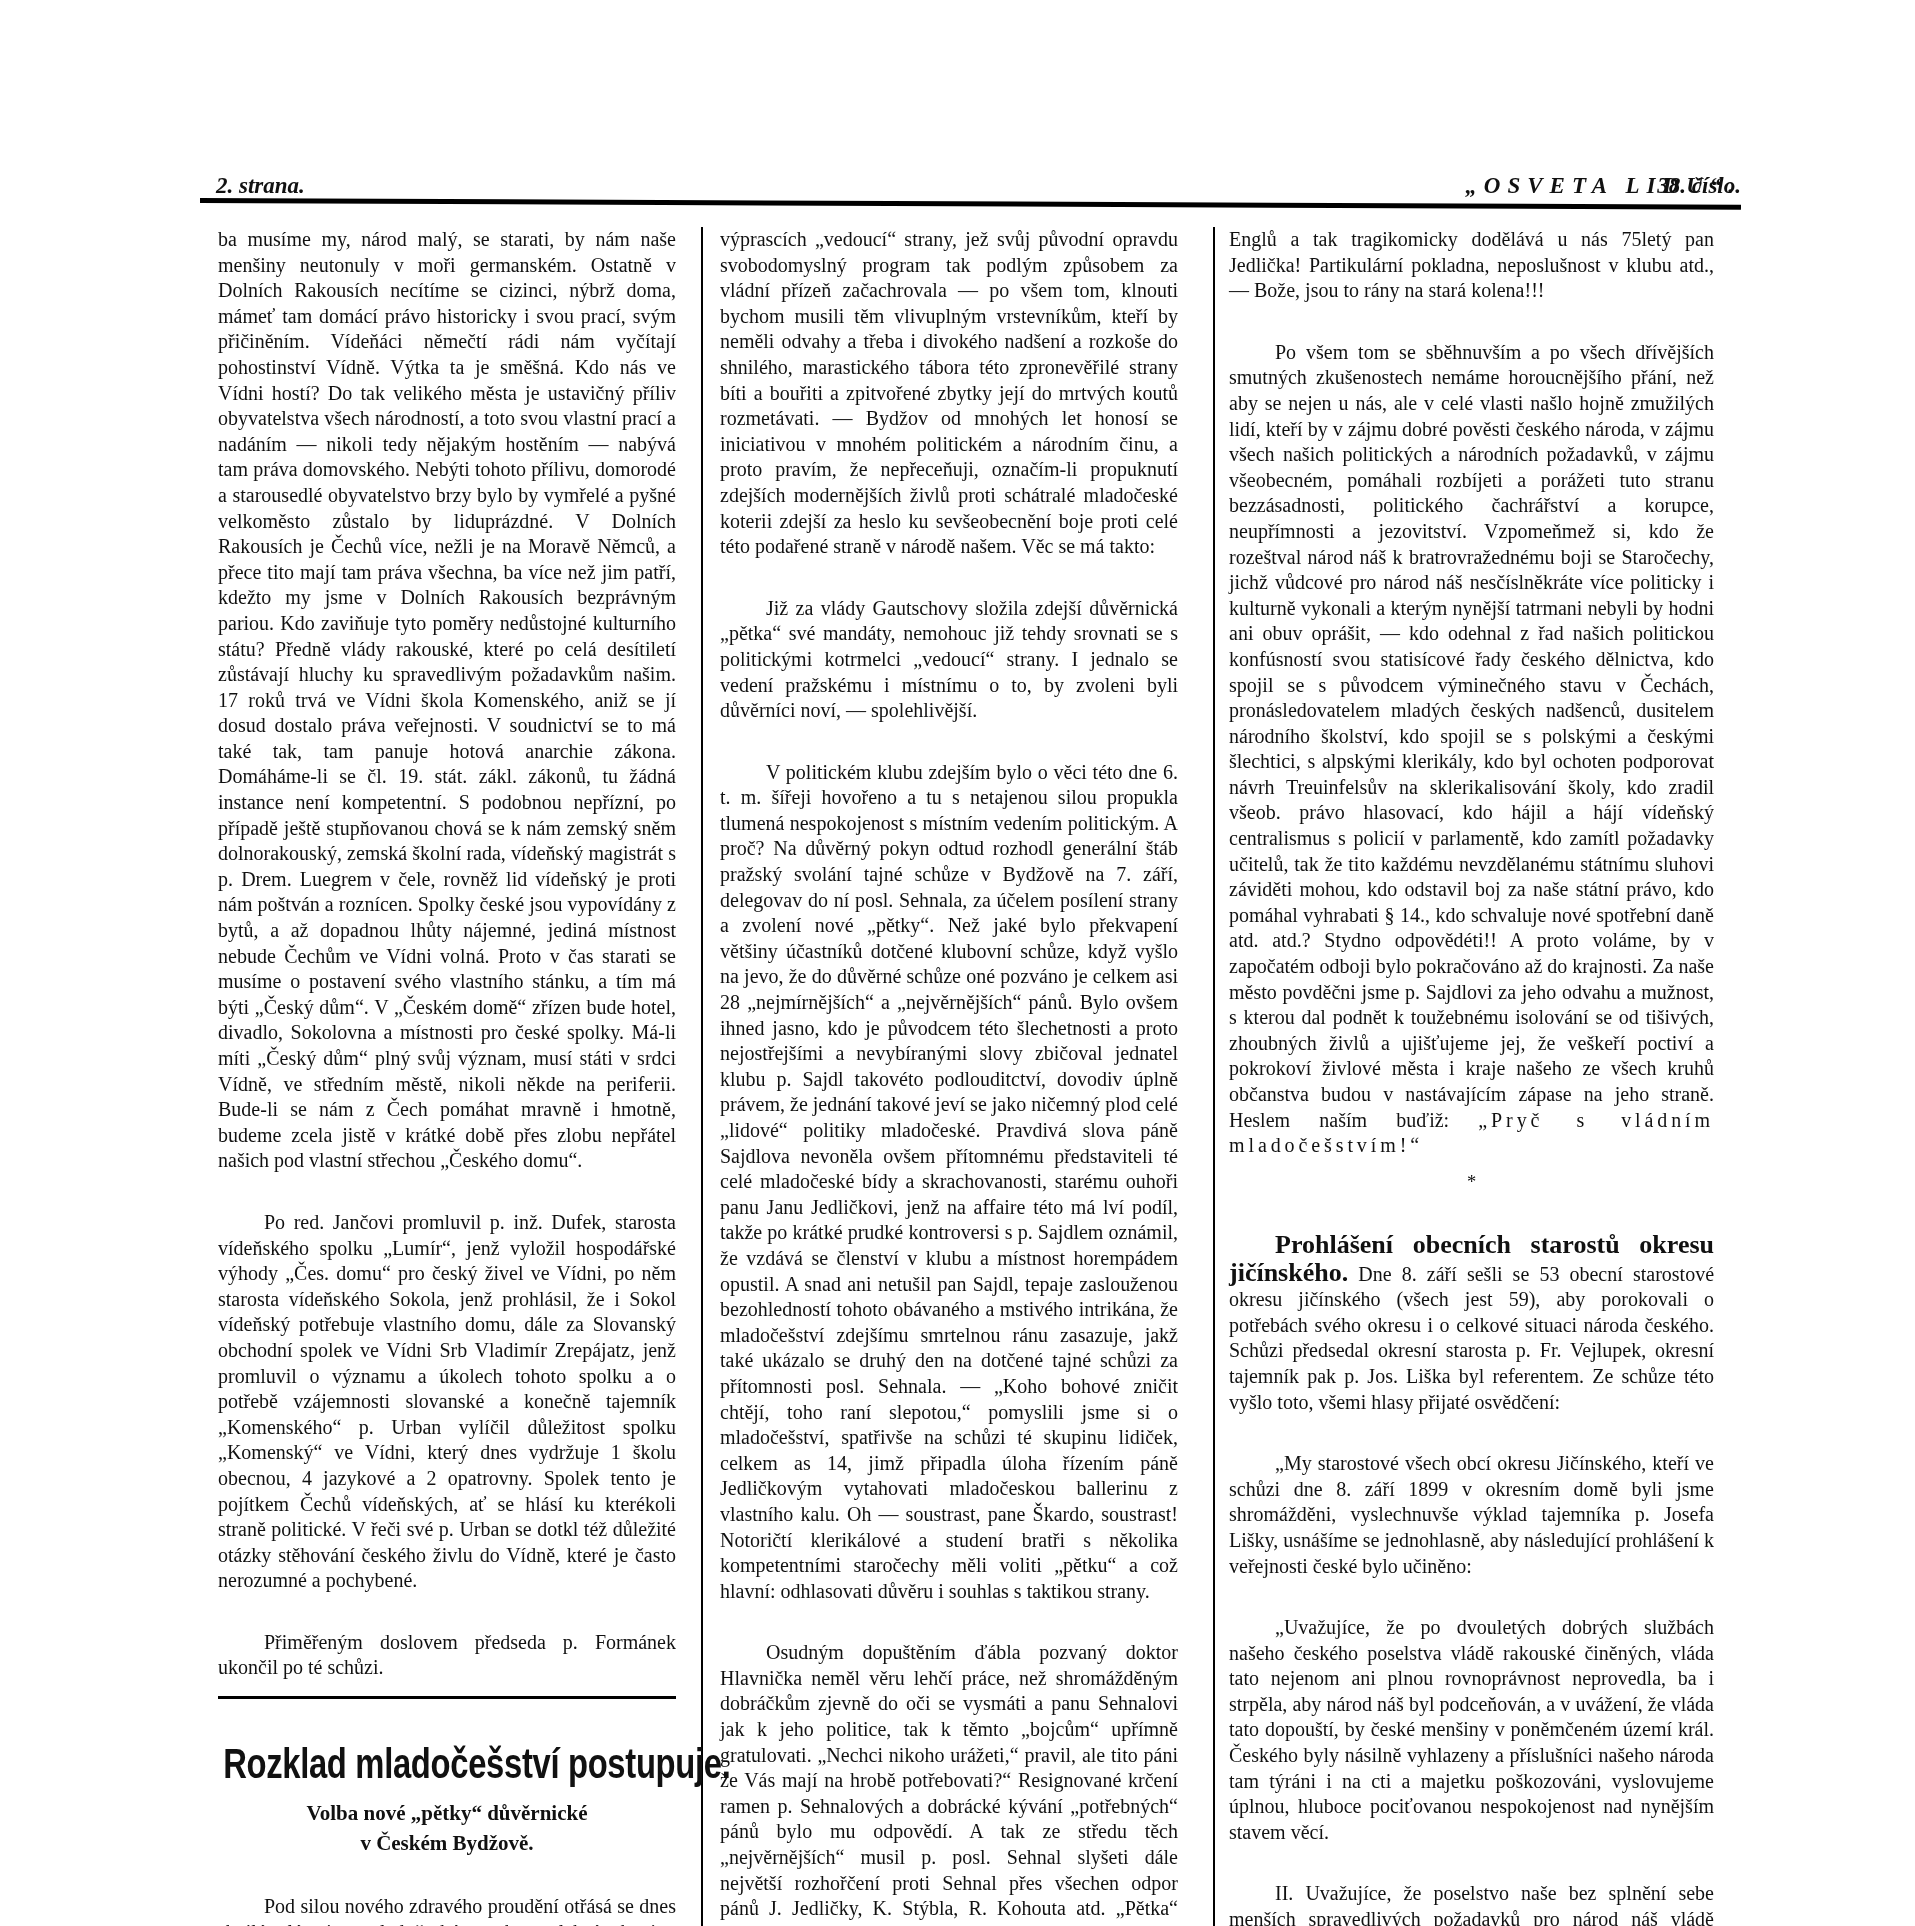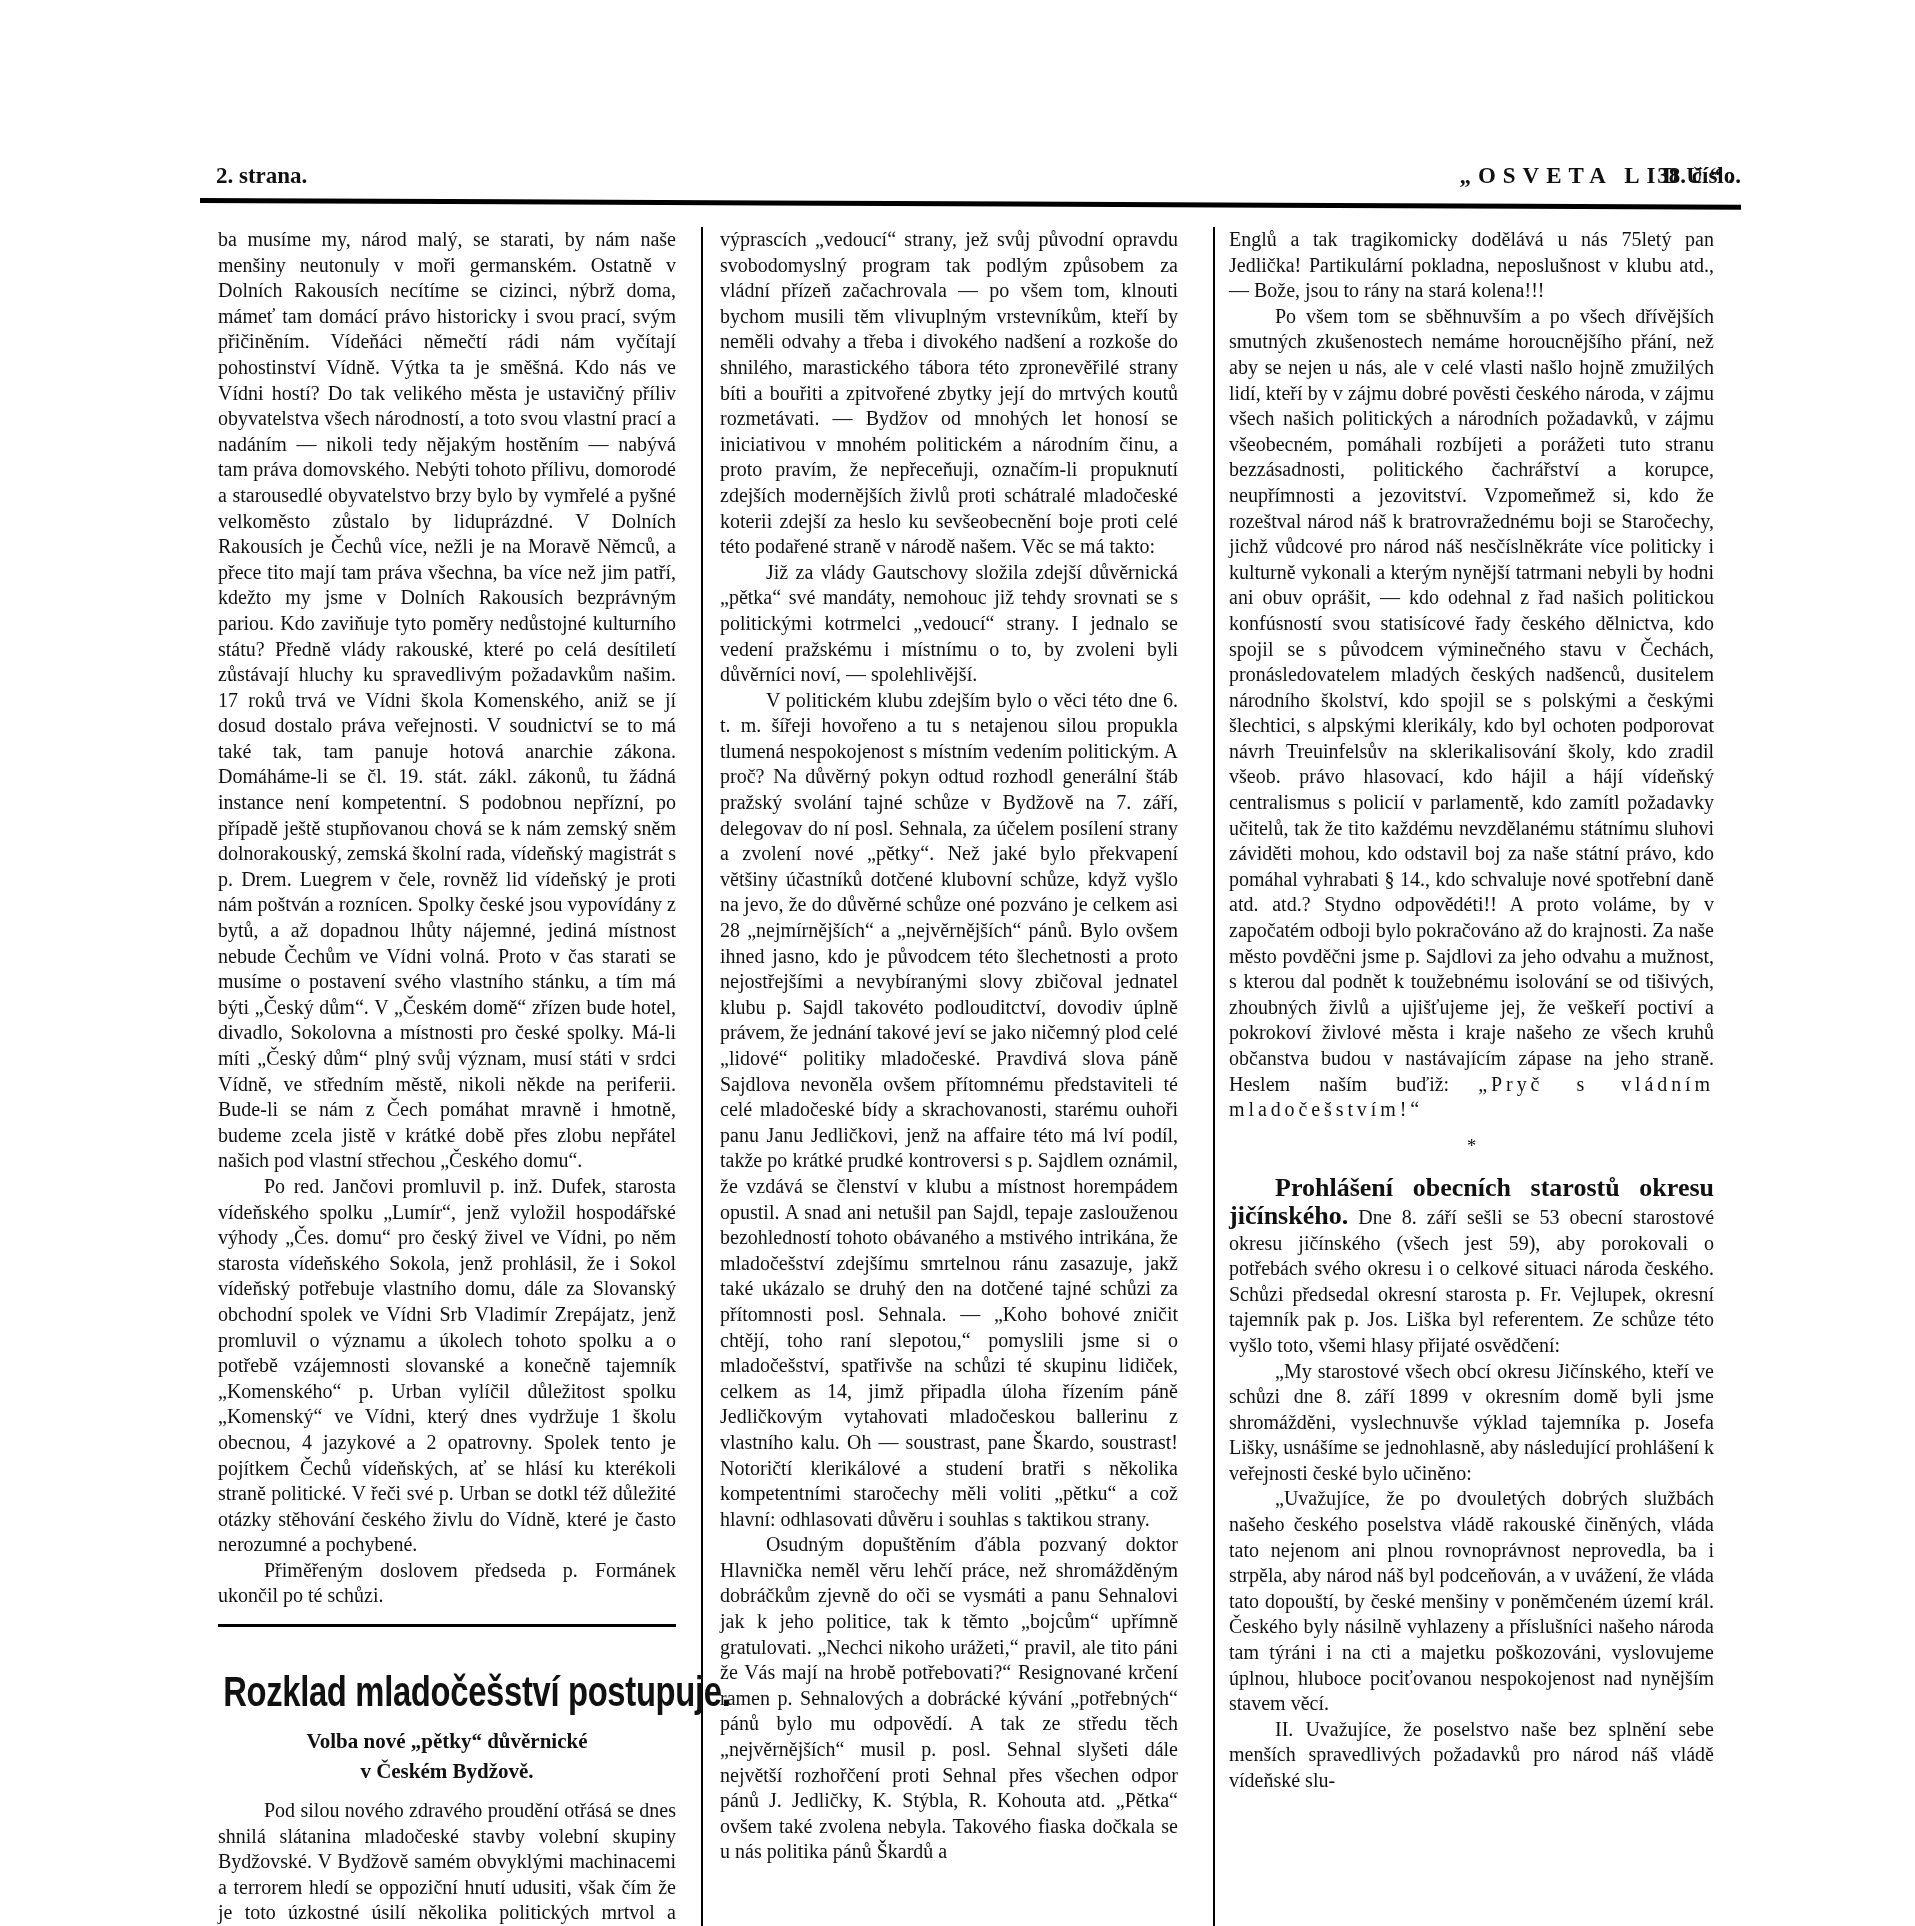--- a/index.html
+++ b/index.html
@@ -1,40 +1,40 @@
 <!DOCTYPE html>
 <html style="font-size:6.2px"><head>
 <meta charset="utf-8">
 <style>
   html, body { margin: 0; padding: 0; background: #ffffff; }
   body {
     width: 1915px; height: 2823px; position: relative; overflow: hidden;
     font-family: "DejaVu Serif", "Liberation Serif", serif; color: #111;
   }
   .page-header {
-    position: absolute; left: 216px; top: 158px; width: 1525px; height: 42px;
+    position: absolute; left: 216px; top: 168px; width: 1525px; height: 42px; font-style: italic;
   }
   .hdr-left, .hdr-center, .hdr-right {
     position: absolute; top: 0; font-family: "Liberation Serif", serif;
     font-weight: bold; font-size: 23px; line-height: 35px;
   }
   .hdr-left { left: 0; }
   .hdr-center { left: 0; right: 0; text-align: right; letter-spacing: 7px; }
   .hdr-right { right: 0; }
   .hdr-rule {
     position: absolute; left: 200px; top: 198px; width: 1541px; height: 4.6px;
     background: #000; transform: rotate(0.25deg); transform-origin: left center;
   }
   .col {
     position: absolute; top: 227px; width: 458px;
     font-family: "Liberation Serif", serif; font-size: 20px; line-height: 25.6px;
     text-align: justify; hyphens: auto;
   }
   .col p { margin: 0; text-indent: 0; }
-  .col p.indent { text-indent: 46px; }
+  .col p.indent { text-indent: 46px; margin-top: 36px; }
   #col1 { left: 218px; }
   #col2 { left: 720px; }
   #col3 { left: 1229px; width: 485px; }
   .vrule { position: absolute; top: 227px; width: 1.9px; background: #000; }
   #vrule1 { left: 701px; height: 2242px; }
   #vrule2 { left: 1213px; height: 2238px; }
   .section-rule { height: 2.3px; background: #000; margin: 15.4px 0 42px 0; }
   .big-title {
     font-family: "Liberation Sans", sans-serif; font-weight: bold;
     font-size: 42px; line-height: 46px; text-align: center;

